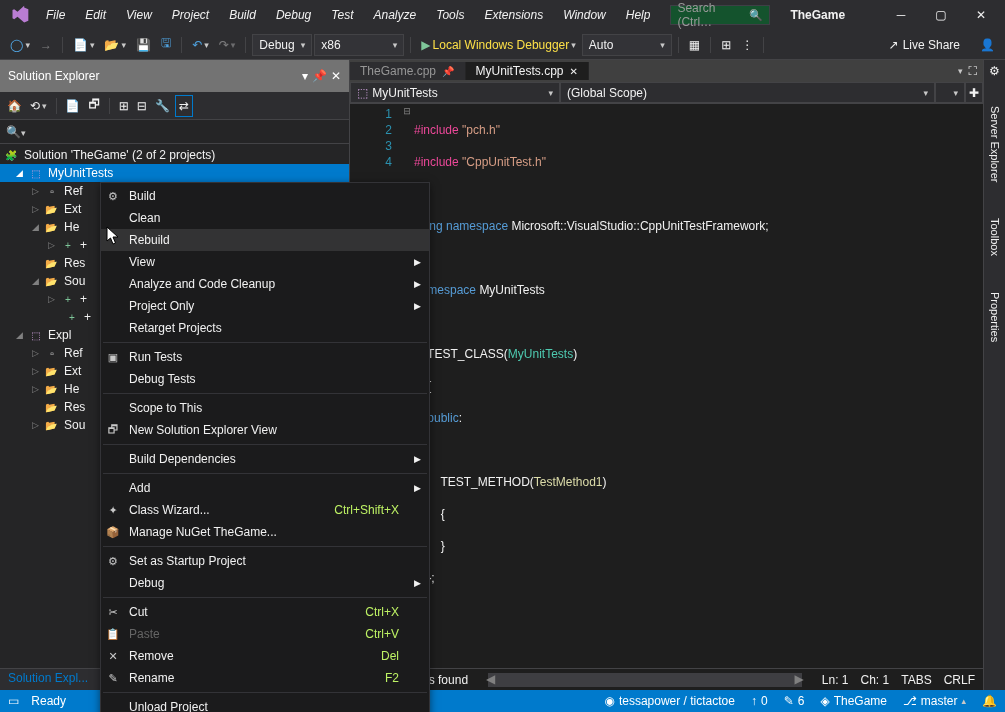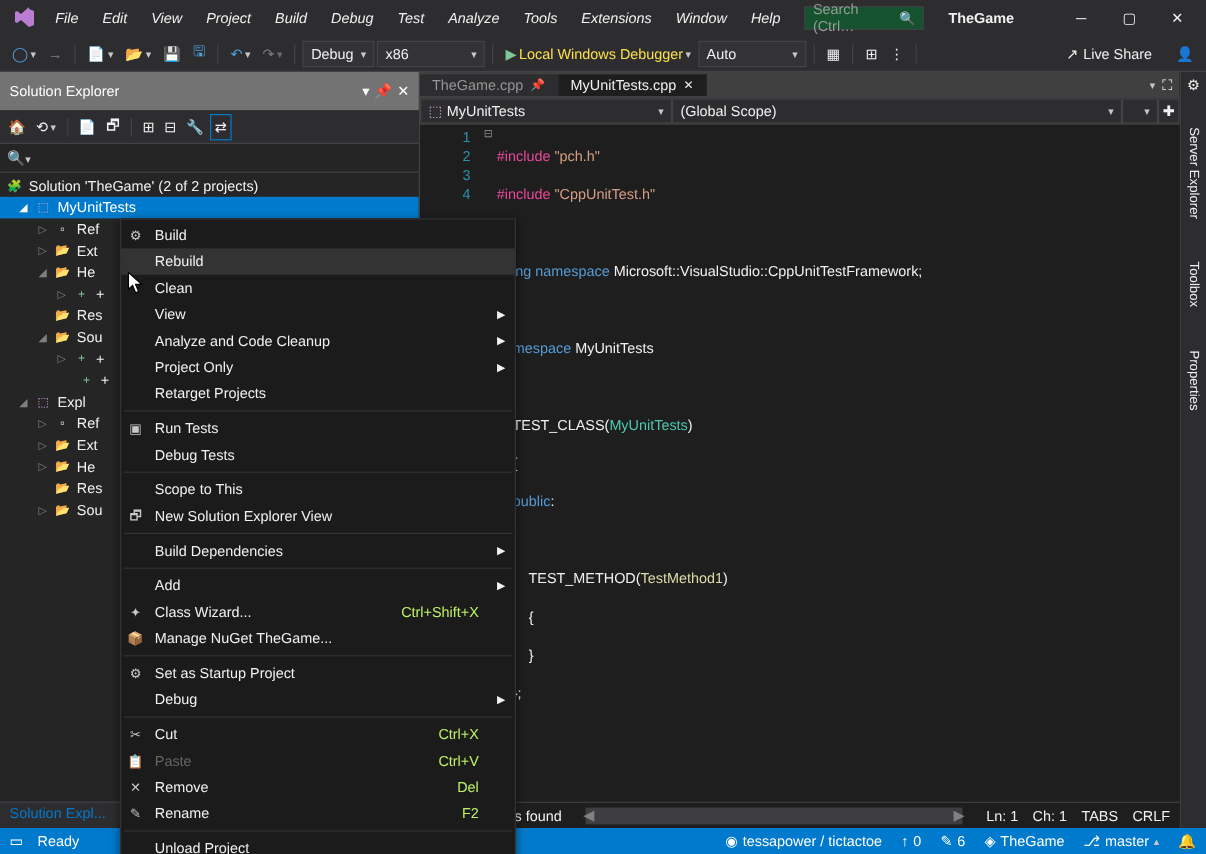--- a/index.html
+++ b/index.html
@@ -423,25 +423,25 @@
       </div>
     <span>🔔</span>
   </div>
 </div>
 
 <div class="context-menu" id="ctx">
     <div class="mi">
       <span class="micon">⚙</span>
       <span>Build</span>
     </div>
+    <div class="mi">
+      <span>Clean</span>
+    </div>
     <div class="mi highlighted">
       <span>Rebuild</span>
-    </div>
-    <div class="mi">
-      <span>Clean</span>
     </div>
     <div class="mi">
       <span>View</span>
       <span class="arrow">▶</span>
     </div>
     <div class="mi">
       <span>Analyze and Code Cleanup</span>
       <span class="arrow">▶</span>
     </div>
     <div class="mi">

